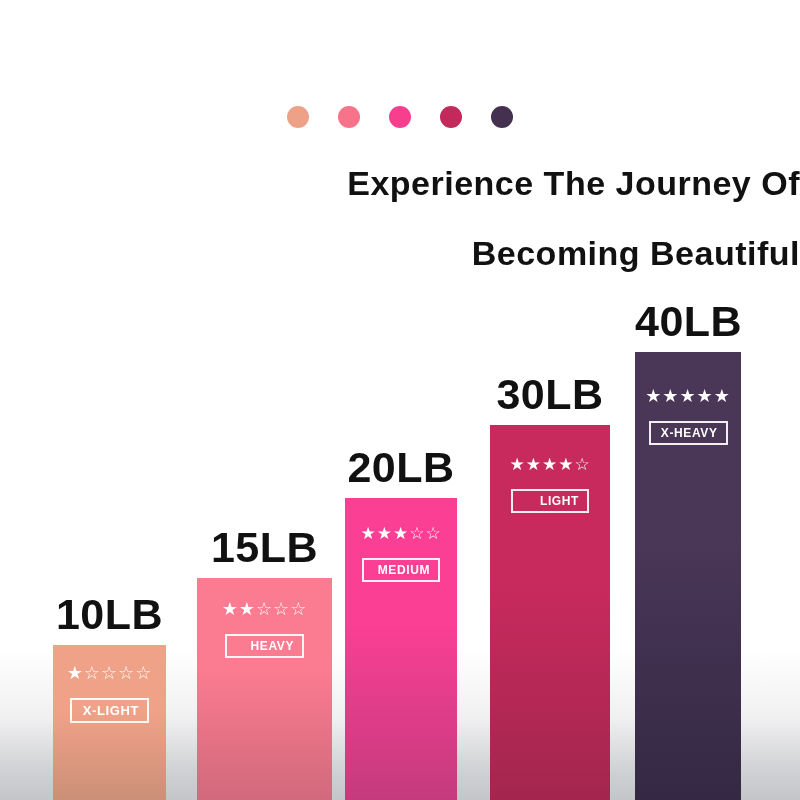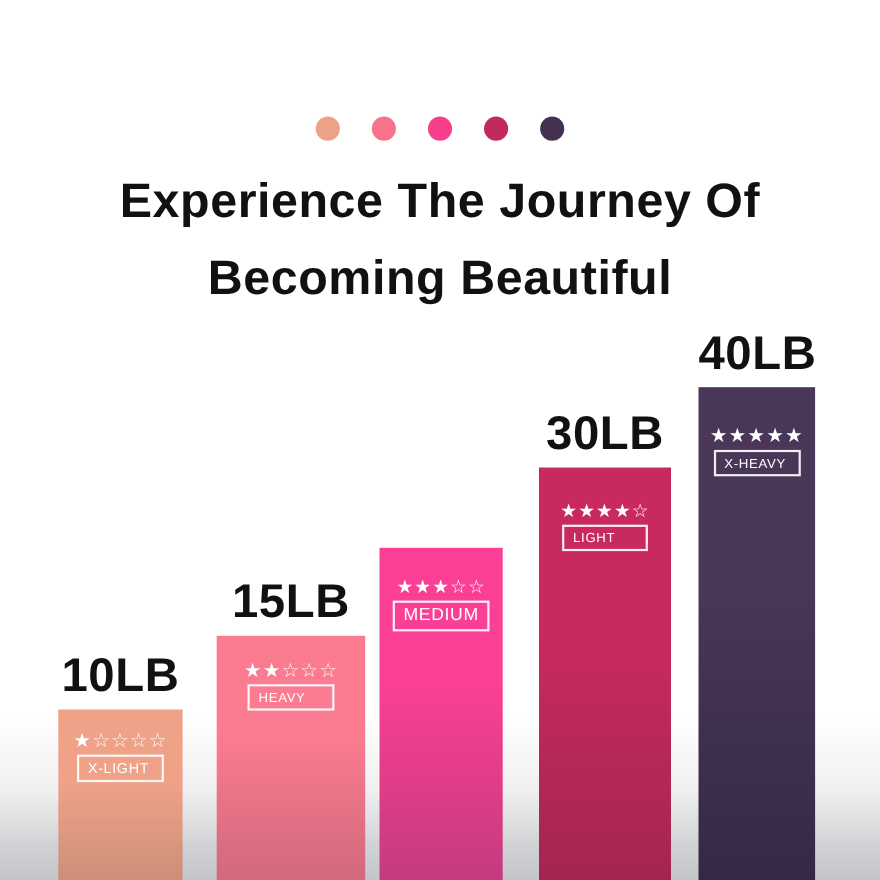--- a/index.html
+++ b/index.html
@@ -55,25 +55,25 @@
     height: 22px;
     border-radius: 50%;
   }
 
   
   #headline {
     position: absolute;
     top: 148px;
     left: 0;
     width: 800px;
-    text-align: center;
+    text-align: right;
     z-index: 3;
     color: #111111;
     font-weight: bold;
-    font-size: 44px;
+    font-size: 34px;
     line-height: 70px;
     letter-spacing: 0.5px;
   }
   #headline .line {
     display: block;
     white-space: nowrap;
   }
 
   
   #chart {
@@ -125,25 +125,25 @@
     color: #ffffff;
     letter-spacing: 1px;
     line-height: 1;
     text-shadow: 0 0 1px rgba(0,0,0,0.07);
   }
   .stars .star {
     display: inline-block;
   }
 
   .level-label {
-    margin-top: 4px;
+    margin-top: 16px;
     border: 2px solid rgba(255,255,255,0.92);
     color: #ffffff;
-    font-weight: normal;
-    text-align: left;
+    font-weight: bold;
+    text-align: right;
     letter-spacing: 0.6px;
     line-height: 1;
     white-space: nowrap;
     box-sizing: border-box;
   }
 </style>
 </head>
 <body>
 
 <div id="poster">
@@ -188,30 +188,31 @@
               <span class="star">★</span>
               <span class="star">☆</span>
               <span class="star">☆</span>
               <span class="star">☆</span>
             </div>
             <div class="level-label" style="font-size: 12px; padding: 4px 8px; min-width: 79px;">HEAVY</div>
           </div>
         </div>
       </div>
       <div class="bar-group" style="left: 345px; width: 112px; height: 372px;">
+        <div class="bar-value" style="bottom: 311px;">20LB</div>
         <div class="bar" style="height: 302px; background: linear-gradient(rgb(250, 63, 148) 0%, rgb(250, 63, 148) 42%, rgb(196, 59, 125) 100%);">
           <div class="bar-badge" style="top: 27px;">
             <div class="stars" style="font-size: 17px;">
               <span class="star">★</span>
               <span class="star">★</span>
               <span class="star">★</span>
               <span class="star">☆</span>
               <span class="star">☆</span>
             </div>
-            <div class="level-label" style="font-size: 16px; padding: 4px 8px; min-width: 78px;">MEDIUM</div>
+            <div class="level-label" style="font-size: 12px; padding: 4px 8px; min-width: 78px;">MEDIUM</div>
           </div>
         </div>
       </div>
       <div class="bar-group" style="left: 490px; width: 96px; height: 445px; padding-left: 24px;">
         <div class="bar-value" style="bottom: 384px;">30LB</div>
         <div class="bar" style="height: 375px; background: linear-gradient(rgb(200, 42, 94) 0%, rgb(200, 42, 94) 42%, rgb(163, 38, 79) 100%);">
           <div class="bar-badge" style="top: 31px;">
             <div class="stars" style="font-size: 17px;">
               <span class="star">★</span>
               <span class="star">★</span>

